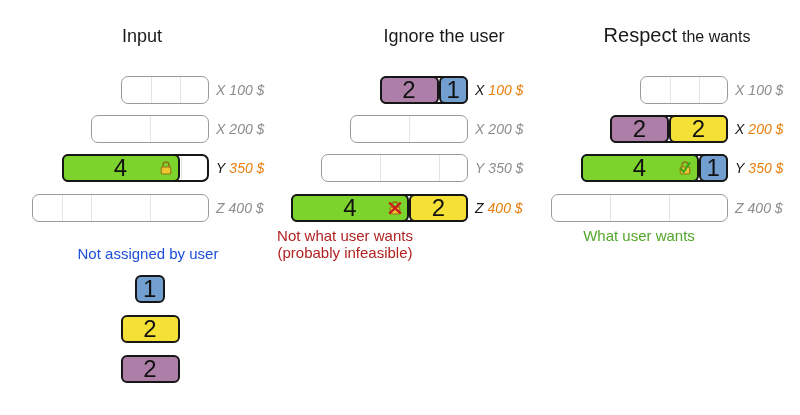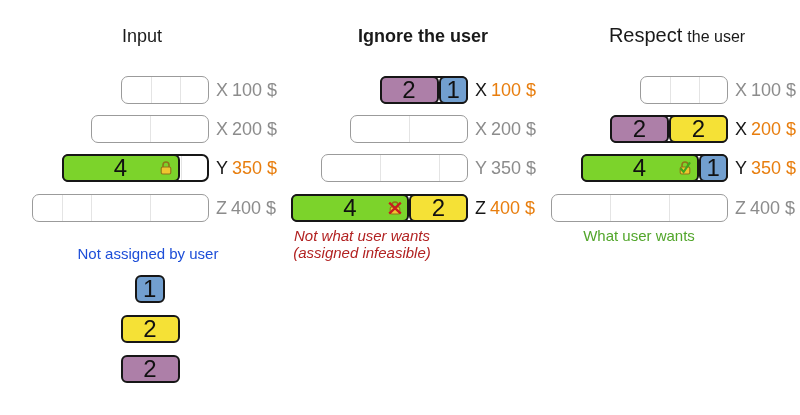--- a/index.html
+++ b/index.html
@@ -16,39 +16,39 @@
   .slot.active{border:2px solid #161616;}
   .block{position:absolute;height:28px;box-sizing:border-box;border:2px solid #161616;
          border-radius:6px;display:flex;align-items:center;justify-content:center;
          font-size:24px;line-height:24px;color:#111;}
   .block .icon{position:absolute;right:4px;top:50%;transform:translateY(-50%);
                width:16px;height:16px;}
   .bl-green{background:#7CD32B;}
   .bl-blue{background:#729FCF;}
   .bl-yellow{background:#F5E136;}
   .bl-purple{background:#AD7FA8;}
-  .rlabel{position:absolute;height:28px;line-height:28px;font-size:18px;white-space:nowrap;}
+  .rlabel{position:absolute;height:28px;line-height:28px;font-size:14px;white-space:nowrap;font-style:italic;}
   .rlabel .lname{color:#8C8C8C;}
   .rlabel .lprice{color:#8C8C8C;margin-left:4px;}
   .rlabel.active .lname{color:#161616;}
   .rlabel.active .lprice{color:#E87E0E;}
   .caption{position:absolute;transform:translateX(-50%);text-align:center;
            font-size:15px;line-height:16.5px;white-space:nowrap;}
   .cap-red{color:#B22222;}
   .cap-green{color:#52A62B;}
   .cap-black{color:#1d4ed8;}
 </style>
 </head>
 <body>
 
 <div class="title" style="left:142px;">Input</div>
-<div class="title" style="left:423px;font-weight:bold;">Ignore the user</div>
+<div class="title" style="left:444px;">Ignore the user</div>
 <div class="title" style="left:677px;top:25px;">
   <span class="t-big">Respect</span>
-  <span class="t-small">the user</span>
+  <span class="t-small">the wants</span>
 </div>
 
 <div class="slot" style="left:120.5px;top:76px;width:88.5px;"></div>
 <div class="rlabel" style="left:216px;top:76px;">
   <span class="lname">X</span><span class="lprice">100 $</span>
 </div>
 
 <div class="slot" style="left:91px;top:115px;width:118px;"></div>
 <div class="rlabel" style="left:216px;top:115px;">
   <span class="lname">X</span><span class="lprice">200 $</span>
@@ -113,23 +113,23 @@
     <path d="M2.2 2.6 L13.8 13.6 M13.8 2.6 L2.2 13.6" fill="none" stroke="#C81E1E" stroke-width="2.3"></path>
   </svg>
 </div>
 <div class="block bl-yellow" style="left:409px;top:194px;width:59px;">
   <span>2</span>
 </div>
 <div class="rlabel active" style="left:475px;top:194px;">
   <span class="lname">Z</span><span class="lprice">400 $</span>
 </div>
 
-<div class="caption cap-red" style="left:362px;top:228px;font-style:italic;">
+<div class="caption cap-red" style="left:345px;top:228px;">
   <div>Not what user wants</div>
-  <div>(assigned infeasible)</div>
+  <div>(probably infeasible)</div>
 </div>
 
 <div class="slot" style="left:639.5px;top:76px;width:88.5px;"></div>
 <div class="rlabel" style="left:735px;top:76px;">
   <span class="lname">X</span><span class="lprice">100 $</span>
 </div>
 
 <div class="slot active" style="left:610px;top:115px;width:118px;"></div>
 <div class="block bl-purple" style="left:610px;top:115px;width:59px;">
   <span>2</span>

